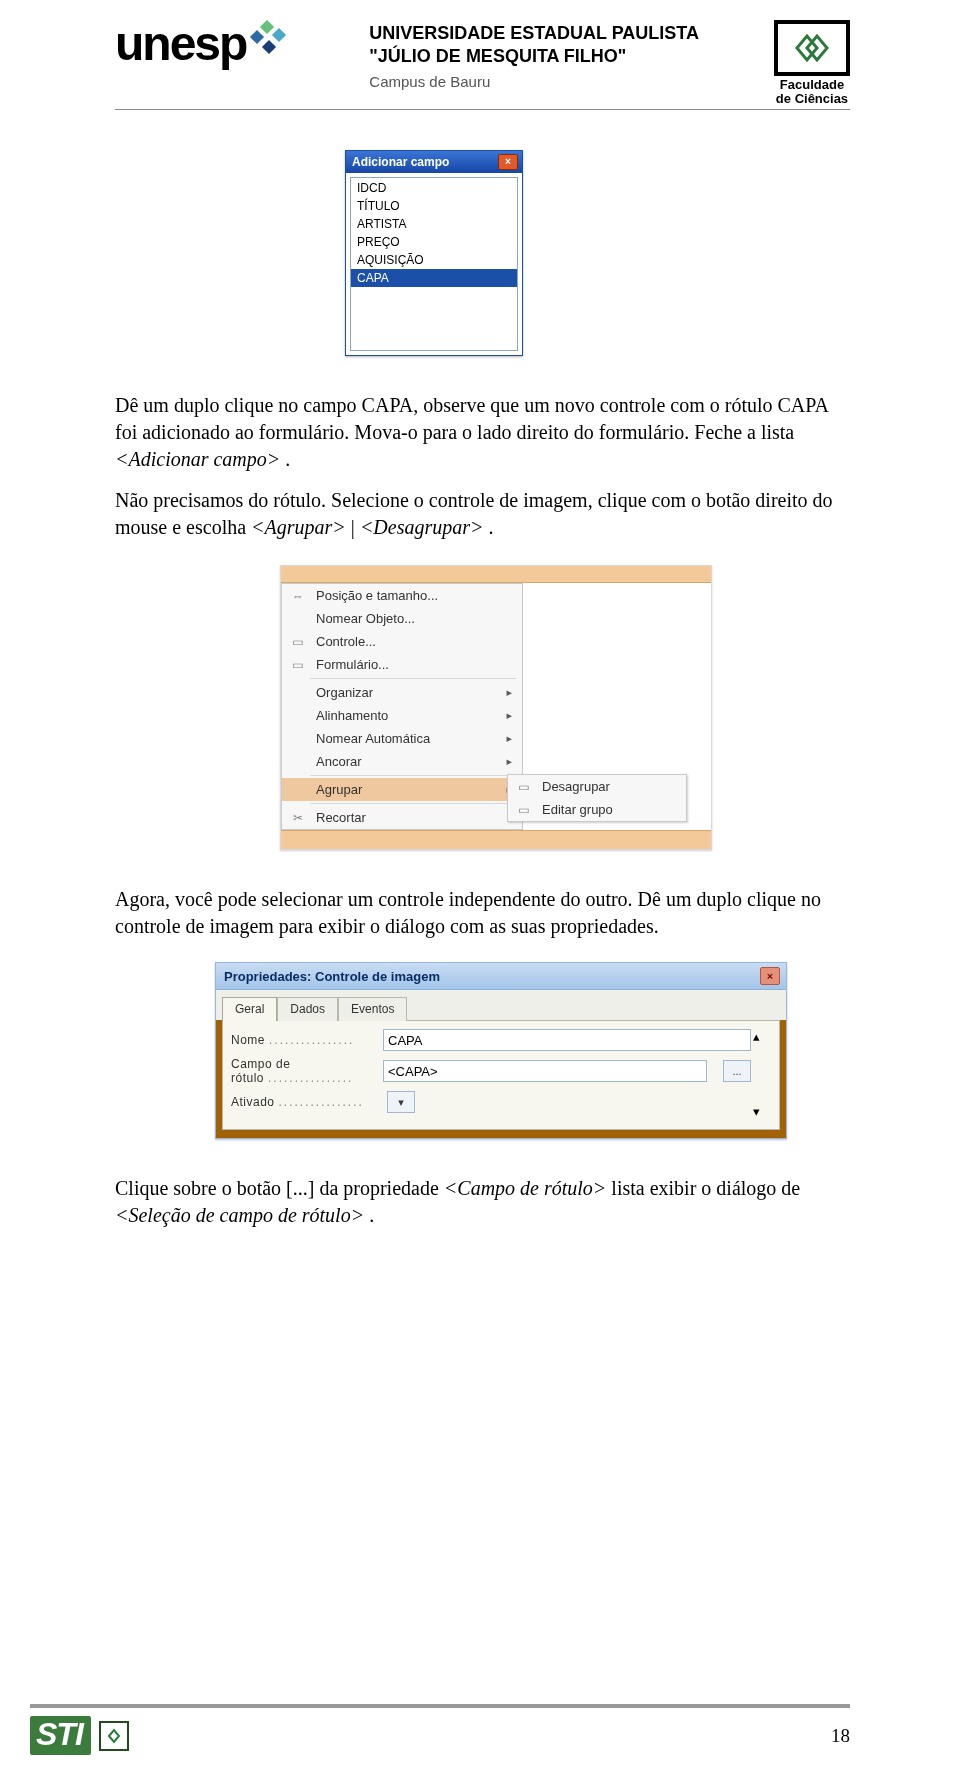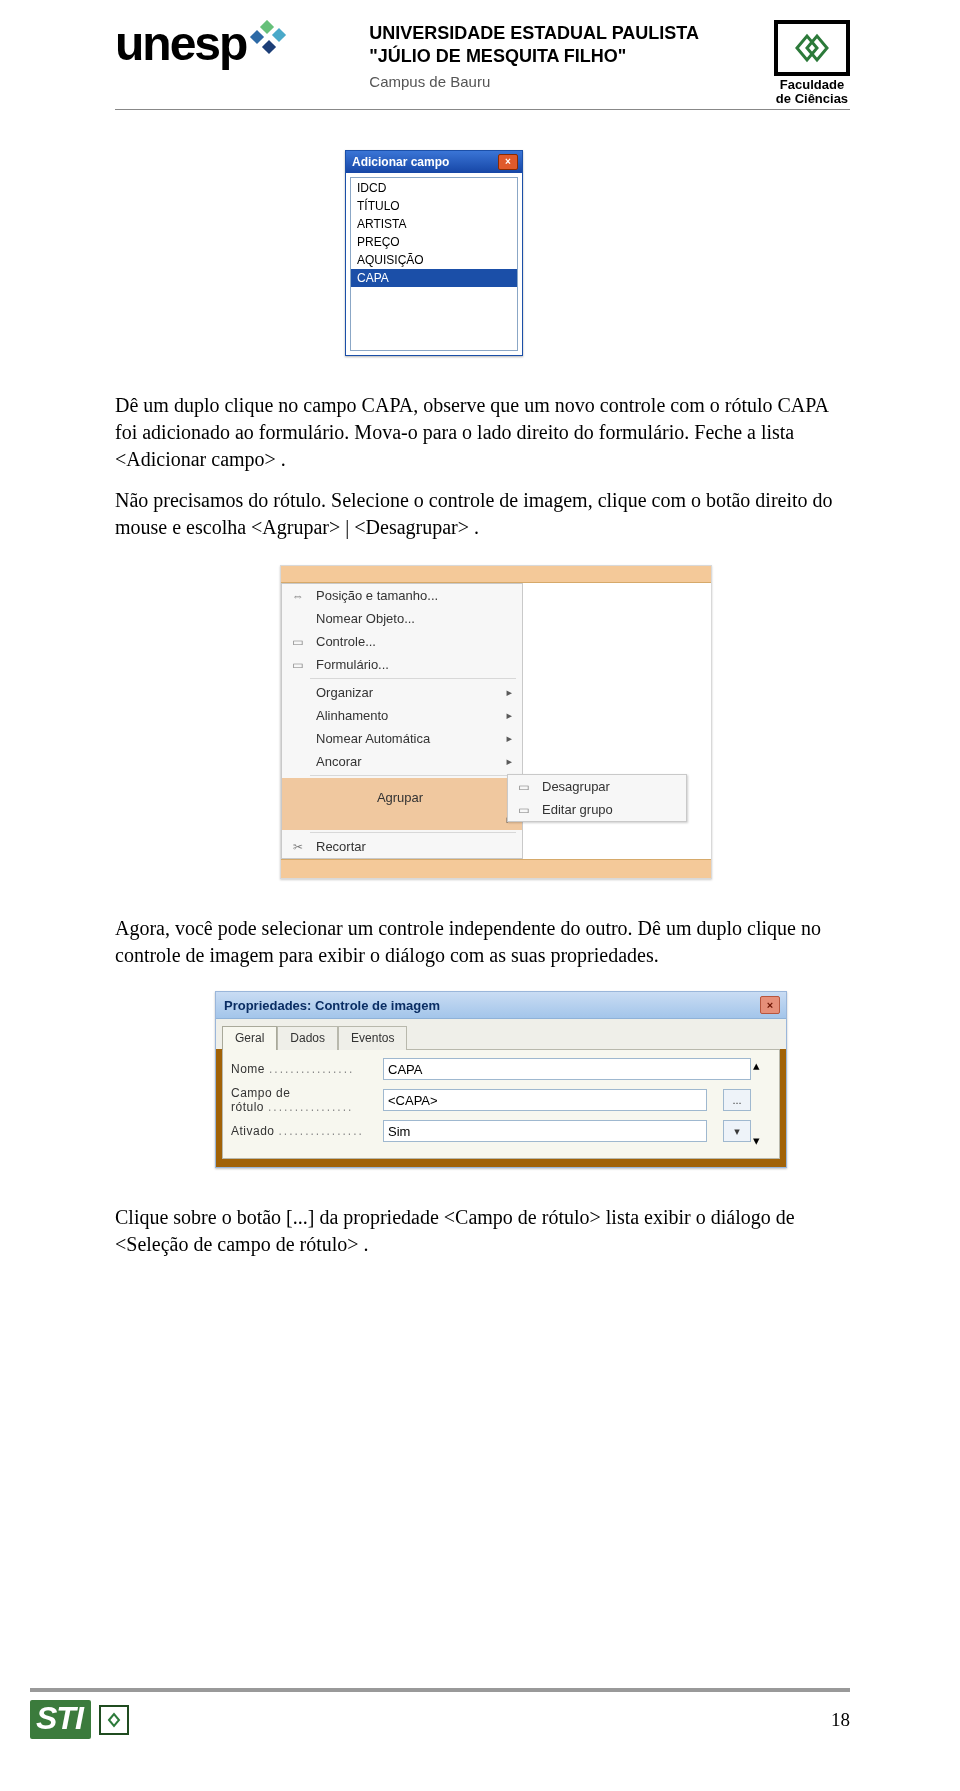--- a/index.html
+++ b/index.html
@@ -25,32 +25,32 @@
                             padding:3px 4px 3px 6px; display:flex; align-items:center; justify-content:space-between;gap:47px; }
   .dlg-addfield .titlebar .tb-close { width:18px; height:14px; background:#e05a2b; border:1px solid #8b2a00; color:#fff;
                                       display:flex; align-items:center; justify-content:center; font-size:10px; font-family:Arial; line-height:1; border-radius:2px;}
   .dlg-addfield .body { padding:4px; }
   .dlg-addfield .listbox { height:170px; border:1px solid #8ba7c6; background:#fff; padding:1px 0; }
   .dlg-addfield .listbox .item { padding:1px 6px; font-size:12px; line-height:16px; }
   .dlg-addfield .listbox .item.selected { background:#1b4fa8; color:#fff; }
 
   
   .para { font-size:20px; line-height:1.35; margin:0 0 14px 0; text-align:left; }
-  .para .it { }
+  .para .it { font-style:italic; }
 
   
   .ctxmenu-fig { width:430px; margin:24px 0 36px 165px; border:1px solid #d9d9d9; background:#fff; font-family:Tahoma, Arial, sans-serif; font-size:13px; color:#333; box-shadow:0 1px 2px rgba(0,0,0,.2); }
   .ctxmenu-fig .topstrip { height:16px; background:#f4c999; border-bottom:1px solid #d6a96a; }
   .ctxmenu { background:#f7f7f7; border:1px solid #c9c9c9; margin:0; }
   .ctxmenu .row { display:flex; align-items:center; padding:4px 10px 4px 6px; gap:8px; position:relative; }
   .ctxmenu .row .ic { width:20px; text-align:center; font-size:12px; color:#7a7a7a; }
   .ctxmenu .row .arrow { margin-left:auto; font-size:11px; color:#5a5a5a; }
   .ctxmenu .sep { height:1px; background:#d8d8d8; margin:2px 6px 2px 28px; }
   .ctxmenu .row.hover { background:#f0c89f; }
-  .submenu { position:relative;flex-direction:column; }
+  .submenu { position:relative; }
   .submenu .panel { position:absolute; left:225px; top:-4px; width:178px; background:#f7f7f7; border:1px solid #c9c9c9; box-shadow:1px 1px 2px rgba(0,0,0,.2); z-index:2; }
   .ctxmenu-fig .belowstrip { height:18px; background:#f4c999; border-top:1px solid #d6a96a; }
 
   
   .propdlg { width:570px; margin:22px 0 36px 100px; font-family:Tahoma, Arial, sans-serif; font-size:13px; border:1px solid #9ab6da;
              background:#a16207; box-shadow:0 1px 2px rgba(0,0,0,.25); }
   .propdlg .titlebar { background:linear-gradient(#c9dcf3,#a3c5ea); border-bottom:1px solid #8fb2d8; color:#0a2d63; font-weight:bold;
                        padding:4px 6px 4px 8px; display:flex; align-items:center; justify-content:space-between; }
   .propdlg .titlebar .tb-close { width:18px; height:16px; background:#e68f79; border:1px solid #b6553d; color:#6b1200;
                                  display:flex; align-items:center; justify-content:center; font-size:11px; border-radius:2px; }
@@ -60,21 +60,21 @@
   .propdlg .tabpanel { border:1px solid #b8b8ac; background:#f7f7ef; margin:0 6px 8px 6px; padding:8px 8px 10px 8px; }
   .proprow { display:flex; align-items:center; gap:12px; margin-bottom:6px; }
   .proprow .lbl { width:140px; font-size:12px; color:#333; letter-spacing:.5px; }
   .proprow .dots::after { content:"................"; color:#888; letter-spacing:2px; margin-left:4px; }
   .proprow .field { flex:1; height:20px; border:1px solid #9fb8cf; background:#fff; display:flex; align-items:center; }
   .proprow .field input { border:none; outline:none; width:100%; padding:0 4px; font:13px Tahoma, Arial; background:transparent; }
   .proprow .btn { width:26px; height:20px; border:1px solid #9fb8cf; background:#eef3f9; margin-left:4px; font-size:11px; display:flex; align-items:center; justify-content:center; color:#3a3a3a; }
   .propdlg .rightscroll { width:18px; display:flex; flex-direction:column; gap:4px; }
 
   
-  .footer { position:absolute; left:0; right:0; bottom:52px; padding:0 110px 0 30px;text-align:center; }
+  .footer { position:absolute; left:0; right:0; bottom:36px; padding:0 110px 0 30px;text-align:center; }
   .footer .hr { height:4px; background:#999; margin-bottom:8px; }
   .footer .row { display:flex; align-items:center; justify-content:space-between; }
   .sti-logo { display:flex; align-items:center; gap:8px; font-family:Arial, sans-serif; }
   .sti-logo .sti { font-size:32px; font-weight:900; font-style:italic; color:#fff; background:#3b7b3c; padding:0 8px 2px 6px; letter-spacing:-1px; border-radius:2px;}
   .sti-logo .mini { width:26px; height:26px; border:2px solid #204c20; display:flex; align-items:center; justify-content:center; }
   .pagenum { font-size:19px; font-family:"Times New Roman", serif; }
 
 </style>
 </head>
 <body>
@@ -232,23 +232,20 @@
         </div>
         <div class="proprow">
           <span class="lbl dots">Campo de rótulo</span>
           <div class="field">
             <input value="&lt;CAPA&gt;" style="">
           </div>
           <div class="btn">...</div>
         </div>
         <div class="proprow">
           <span class="lbl dots">Ativado</span>
-          <div class="field">
-            <input value="Sim" style="">
-          </div>
           <div class="btn">▾</div>
         </div>
       </div>
       <div class="rightscroll">
         <div class="scroll-up">▴</div>
         <div style="flex:1"></div>
         <div class="scroll-dn">▾</div>
       </div>
     </div>
   </div>

